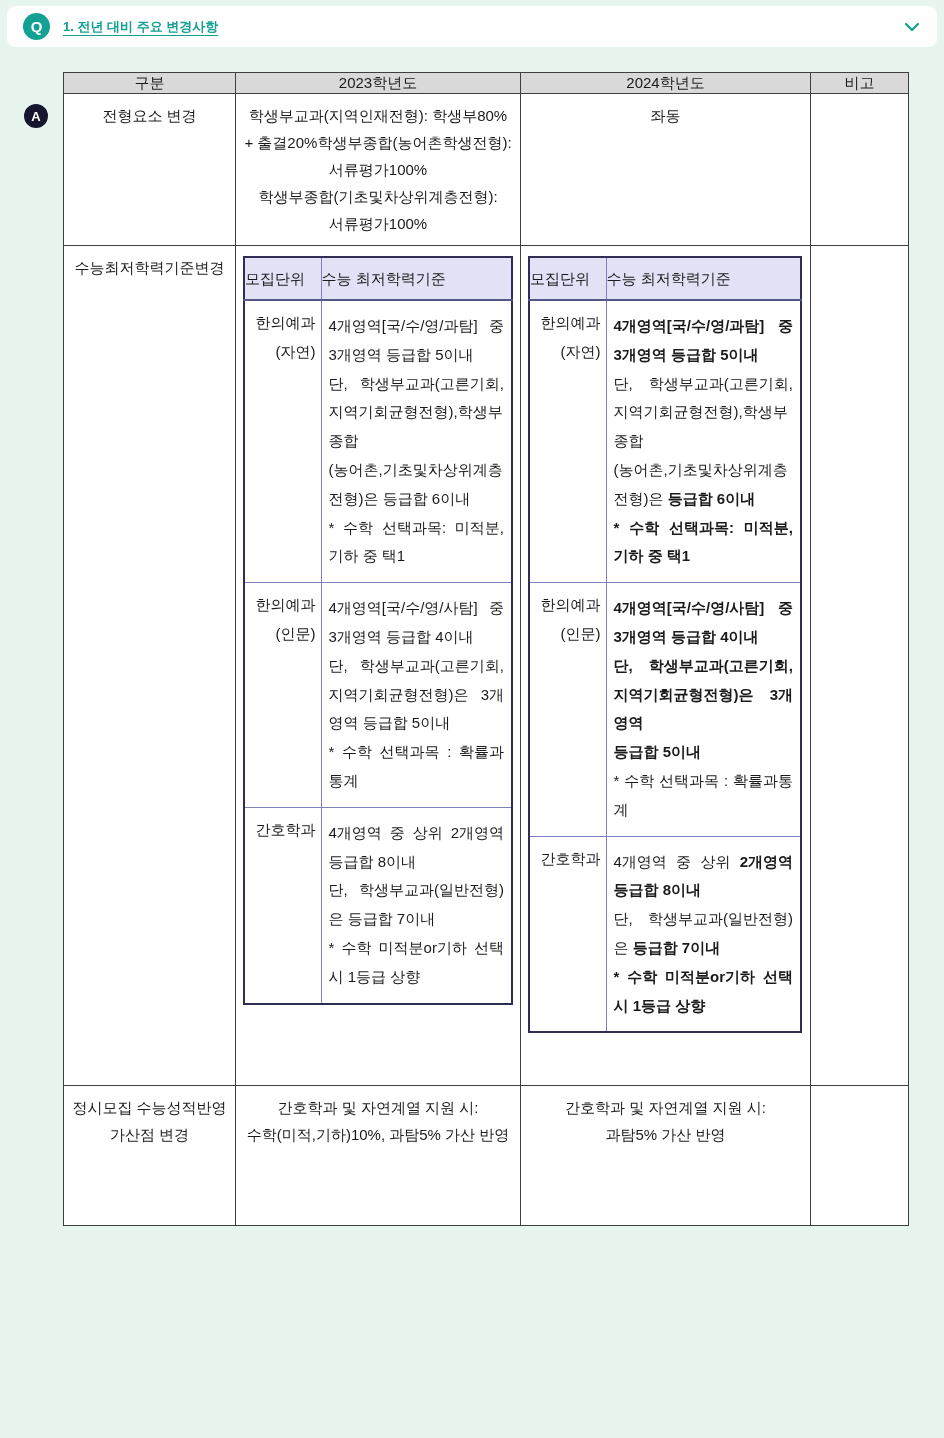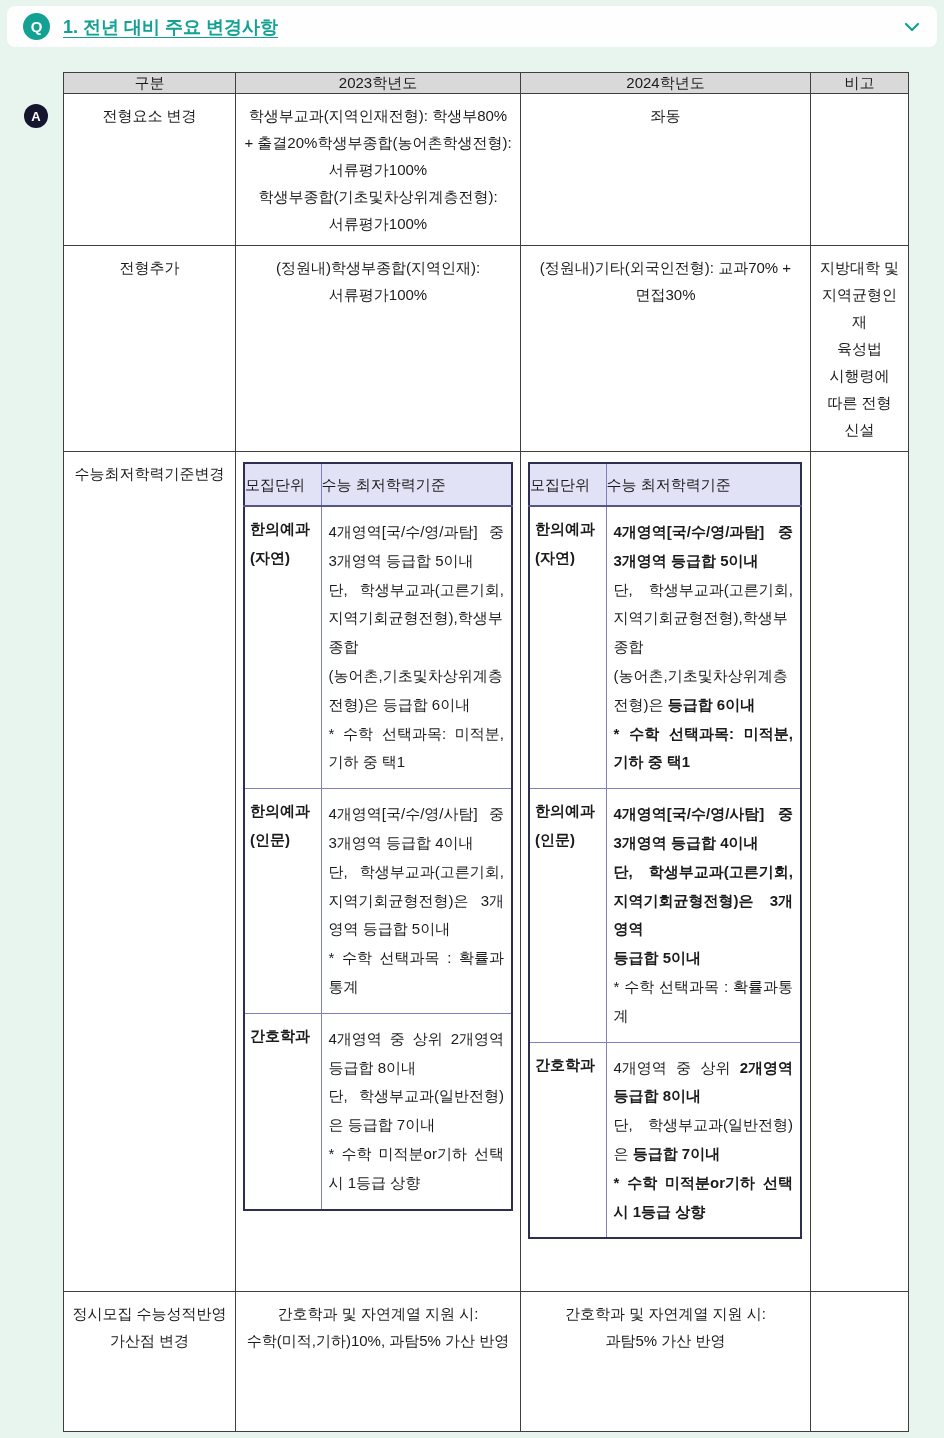--- a/index.html
+++ b/index.html
@@ -6,21 +6,21 @@
   html,body { background:#e8f5ef; }
   body { font-family:"Liberation Sans","DejaVu Sans",sans-serif; color:#1a1a1a; }
   .page { position:relative; width:944px; height:1438px; background:#e8f5ef; overflow:hidden; }
 
   
   .qa-header { position:absolute; top:6px; left:7px; right:7px; height:41px;
     background:#fdfefd; border-radius:8px; display:flex; align-items:center;
     padding:0 16px; gap:13px; cursor:pointer; }
   .q-badge { width:27px; height:27px; border-radius:50%; background:#12a192; color:#fff;
     font-weight:bold; font-size:15px; display:flex; align-items:center; justify-content:center; flex:0 0 auto; }
-  .q-title { color:#12a192; font-weight:bold; font-size:18px; text-decoration:underline;
+  .q-title { color:#12a192; font-weight:bold; font-size:13px; text-decoration:underline;
     text-underline-offset:4px; }
   .chevron { margin-left:auto; display:flex; align-items:center; }
 
   
   .a-badge { position:absolute; left:24px; top:104px; width:24px; height:24px; border-radius:50%;
     background:#15152e; color:#fff; font-weight:bold; font-size:13px;
     display:flex; align-items:center; justify-content:center; }
 
   
   table.main { position:absolute; top:72px; left:63px; width:845px; border-collapse:collapse;
@@ -32,21 +32,21 @@
   .pre { white-space:pre-line;margin-left:15px; }
   .note { line-height:2.15; }
 
   
   table.nested { border-collapse:collapse; margin:10px 0 10px 7px; table-layout:fixed;
     font-size:15px; border:2px solid #2e2e55; background:#fff; }
   table.nested th, table.nested td { border:1px solid #8080bd; }
   table.nested th { background:#e2e2f6; font-weight:normal; height:43px; font-size:15px;
     border-bottom:2px solid #55558a; }
   table.nested td { vertical-align:top; padding:8px 5px; line-height:1.92; }
-  table.nested td.unit { text-align:left;font-weight:bold; }
+  table.nested td.unit { text-align:right; }
   table.nested td.crit { text-align:justify; padding:11px 7px; }
   table.nested td.crit.small { font-size:13.5px; line-height:1.85; text-align:left; }
   .b { font-weight:bold; }
 </style>
 </head>
 <body>
 
 <div class="page">
 
   <div class="qa-header">
@@ -82,33 +82,20 @@
         <td class="pre">전형요소 변경</td>
         <td class="pre">학생부교과(지역인재전형): 학생부80%
 + 출결20%학생부종합(농어촌학생전형):
 서류평가100%
 학생부종합(기초및차상위계층전형):
 서류평가100%</td>
         <td class="pre">좌동</td>
         <td class="pre"></td>
       </tr>
 
-      <tr style="height:193px">
-        <td class="pre">전형추가</td>
-        <td class="pre">(정원내)학생부종합(지역인재):
-서류평가100%</td>
-        <td class="pre">(정원내)기타(외국인전형): 교과70% +
-면접30%</td>
-        <td class="pre note">지방대학 및
-지역균형인재
-육성법
-시행령에
-따른 전형
-신설</td>
-      </tr>
 
       <tr style="height:840px">
         <td class="pre">수능최저학력기준변경</td>
 
         <td class="sub">
           <table class="nested" style="width:268px">
             <colgroup>
                 <col style="width:77px">
                 <col style="width:191px">
               </colgroup>

